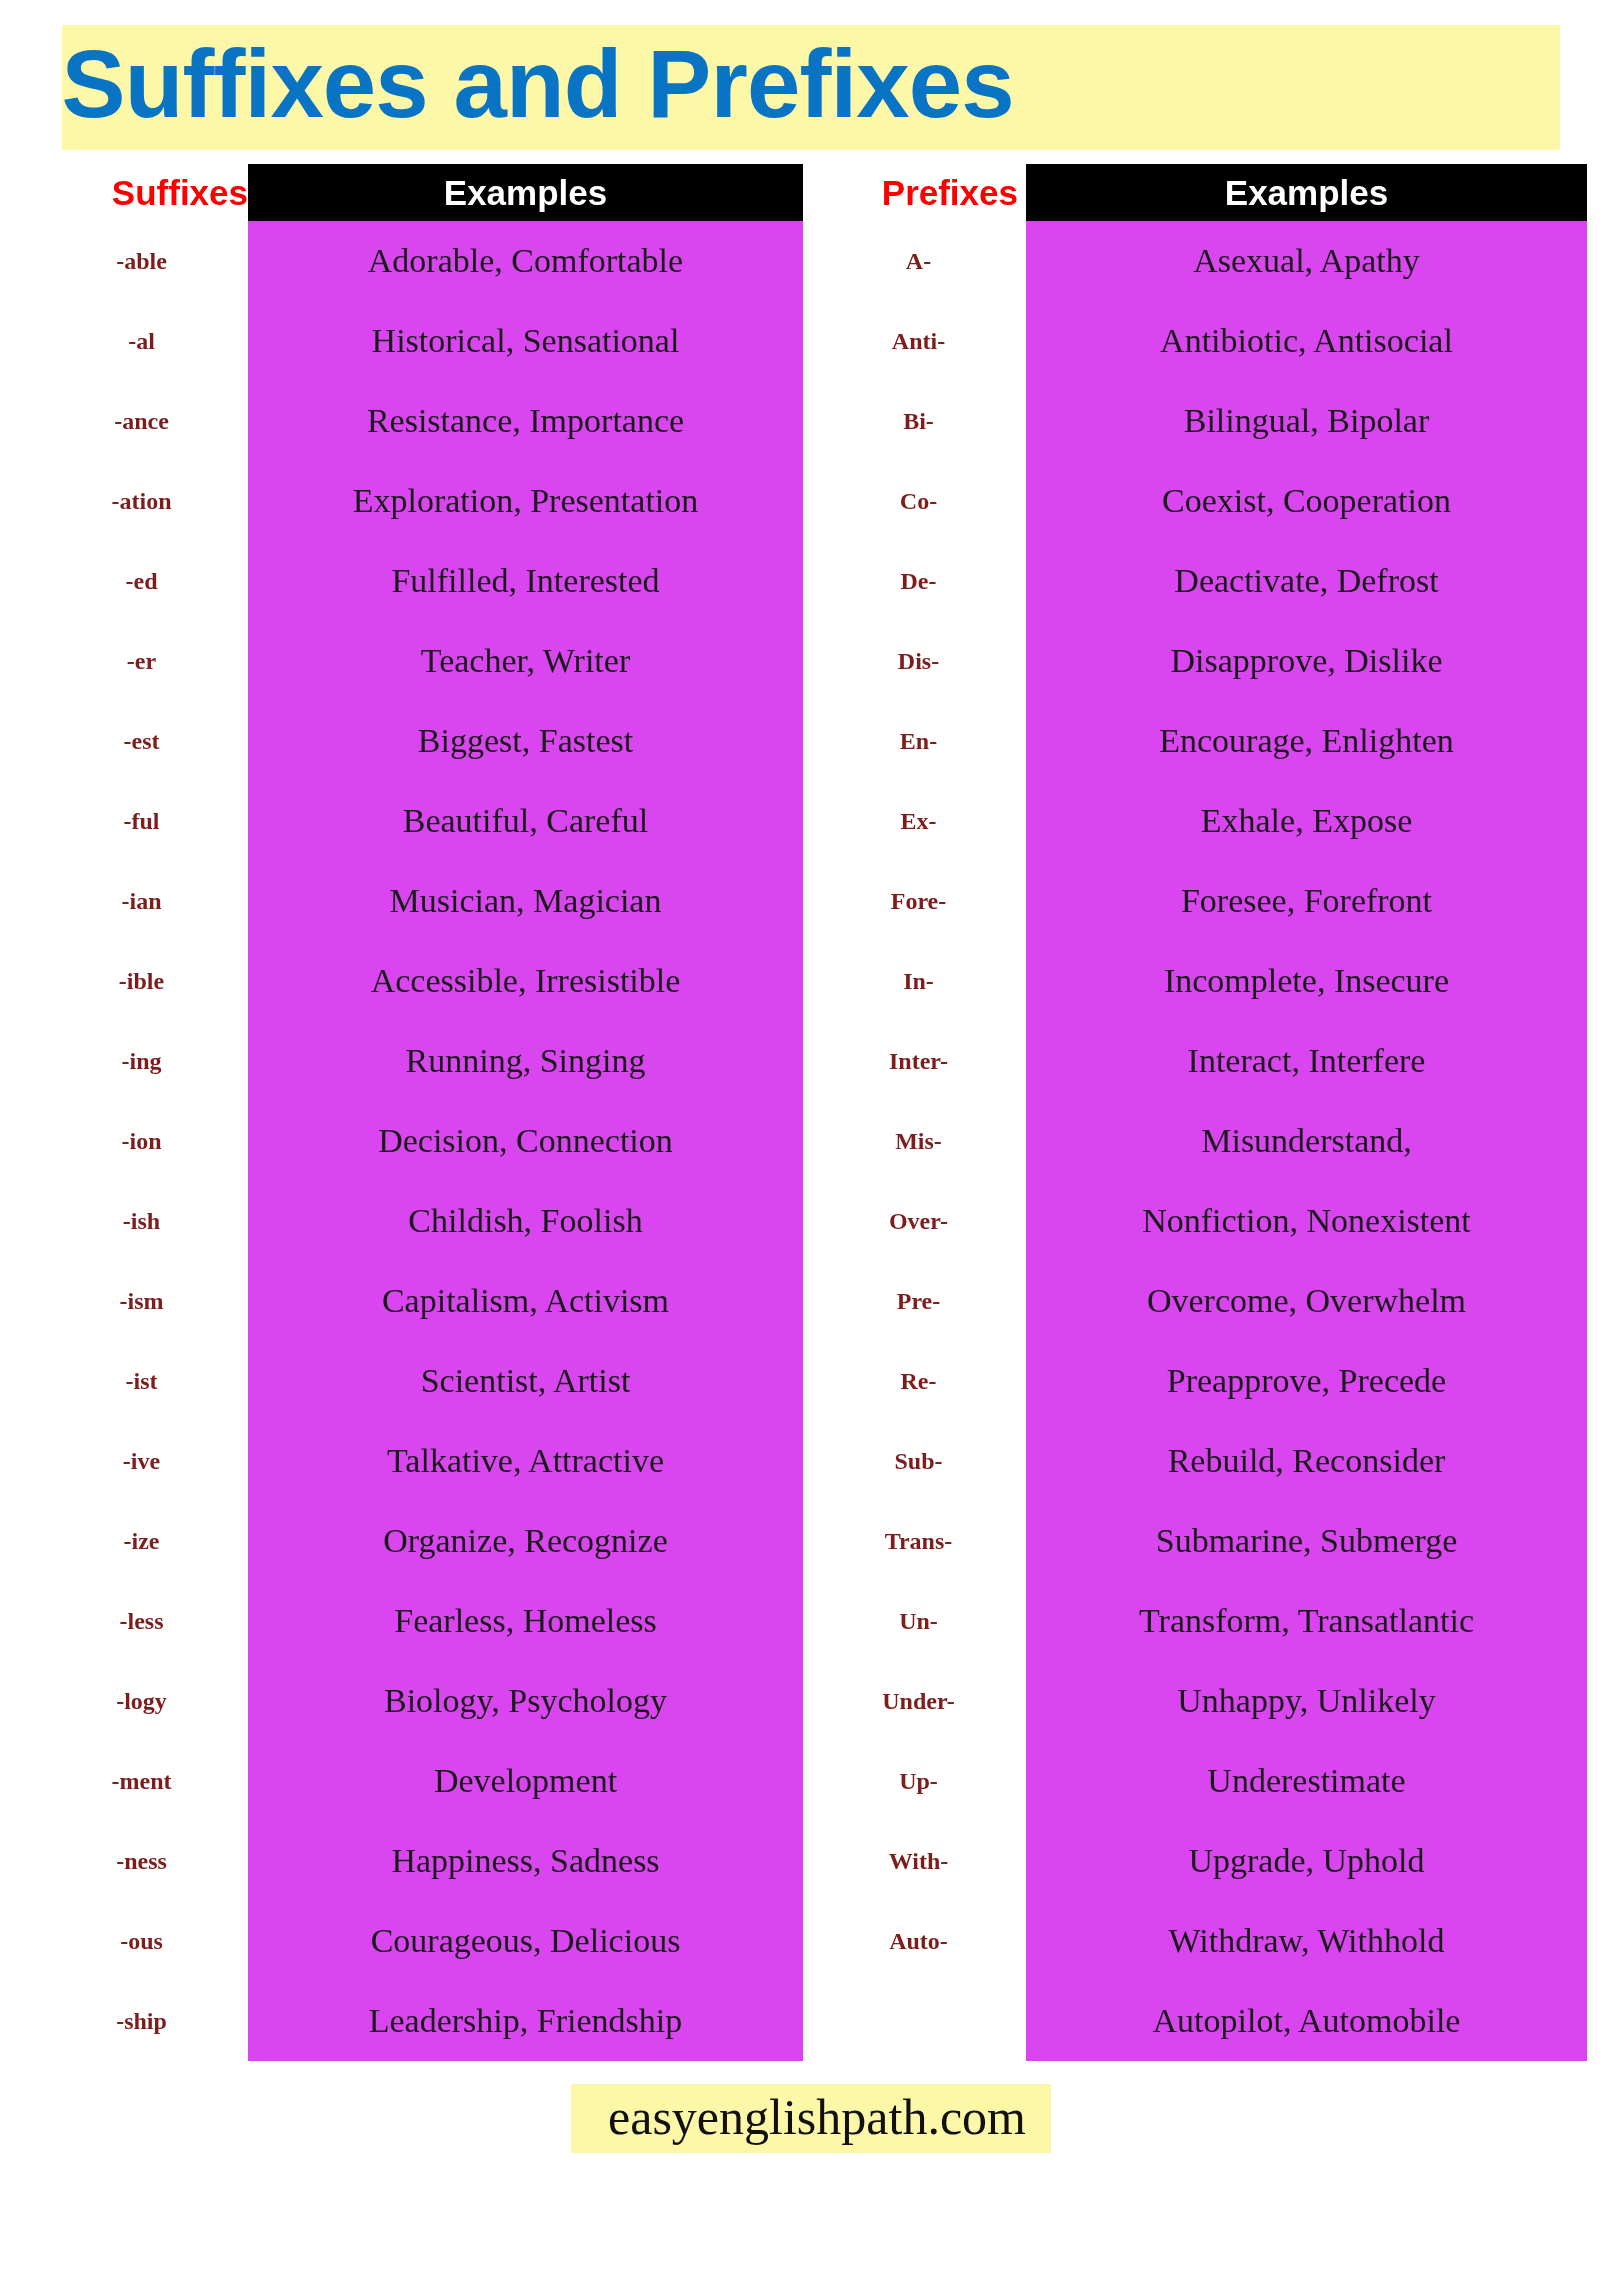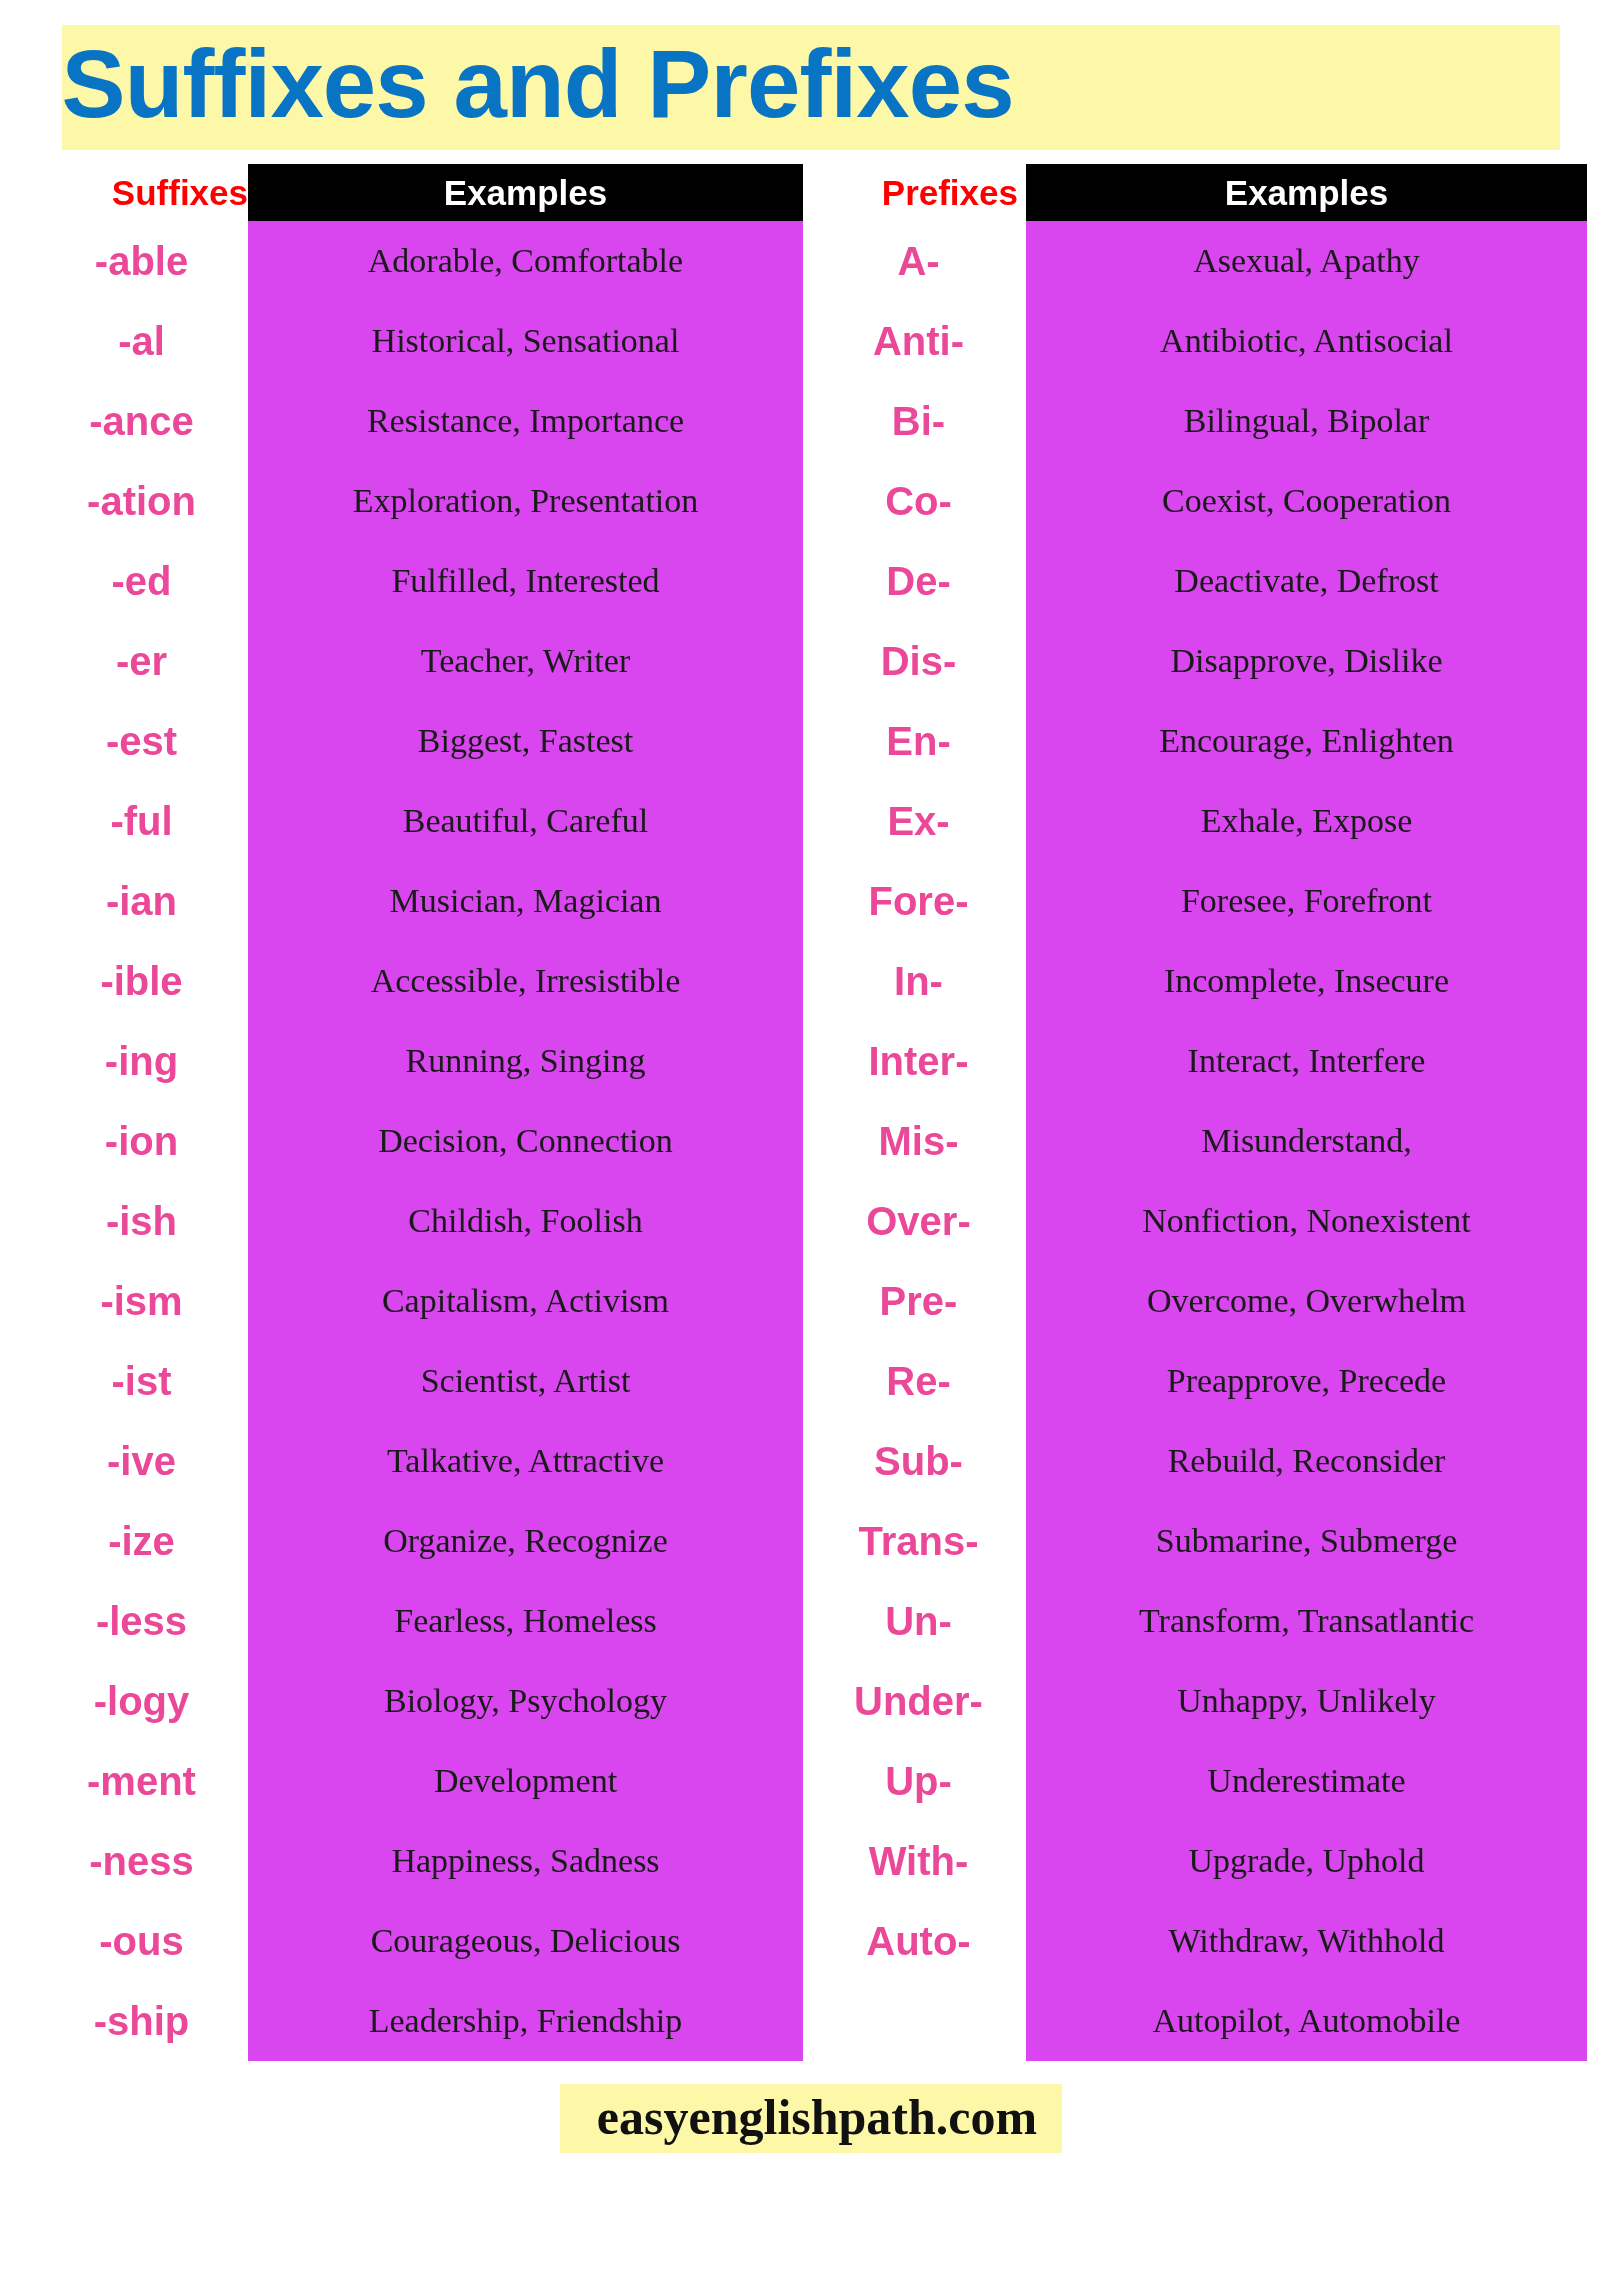--- a/index.html
+++ b/index.html
@@ -79,25 +79,25 @@
     text-align: center;
     font-weight: bold;
     font-size: 35px;
     line-height: 57px;
     height: 57px;
     font-family: "Liberation Sans", sans-serif;
   }
   .cell-key {
     text-align: center;
     font-weight: bold;
-    font-size: 40px;
+    font-size: 24px;
     height: 80px;
     line-height: 80px;
-    color: #ec4899;
-    font-family: Liberation Sans, sans-serif;
+    color: #7f1d1d;
+    font-family: Liberation Serif, serif;
     white-space: nowrap;
   }
   .cell-ex {
     text-align: center;
     font-size: 34px;
     height: 80px;
     line-height: 80px;
     color: #1a1a1a;
     font-family: Liberation Serif, serif;
     white-space: nowrap;
@@ -108,21 +108,21 @@
     margin-top: 23px;
     text-align: center;
   }
   .footer-band {
     display: inline-block;
     background: #fdf8a8;
     padding: 5.3px 25px 8.9px 25px;
   }
   .footer-text {
     font-family: "Liberation Serif", serif;
-    font-weight: bold;
+    font-weight: normal;
     font-size: 50px;
     color: #111111;
     line-height: 1.1;
     white-space: nowrap;
     margin-left: 12px;
   }
 </style>
 </head>
 <body>
 

